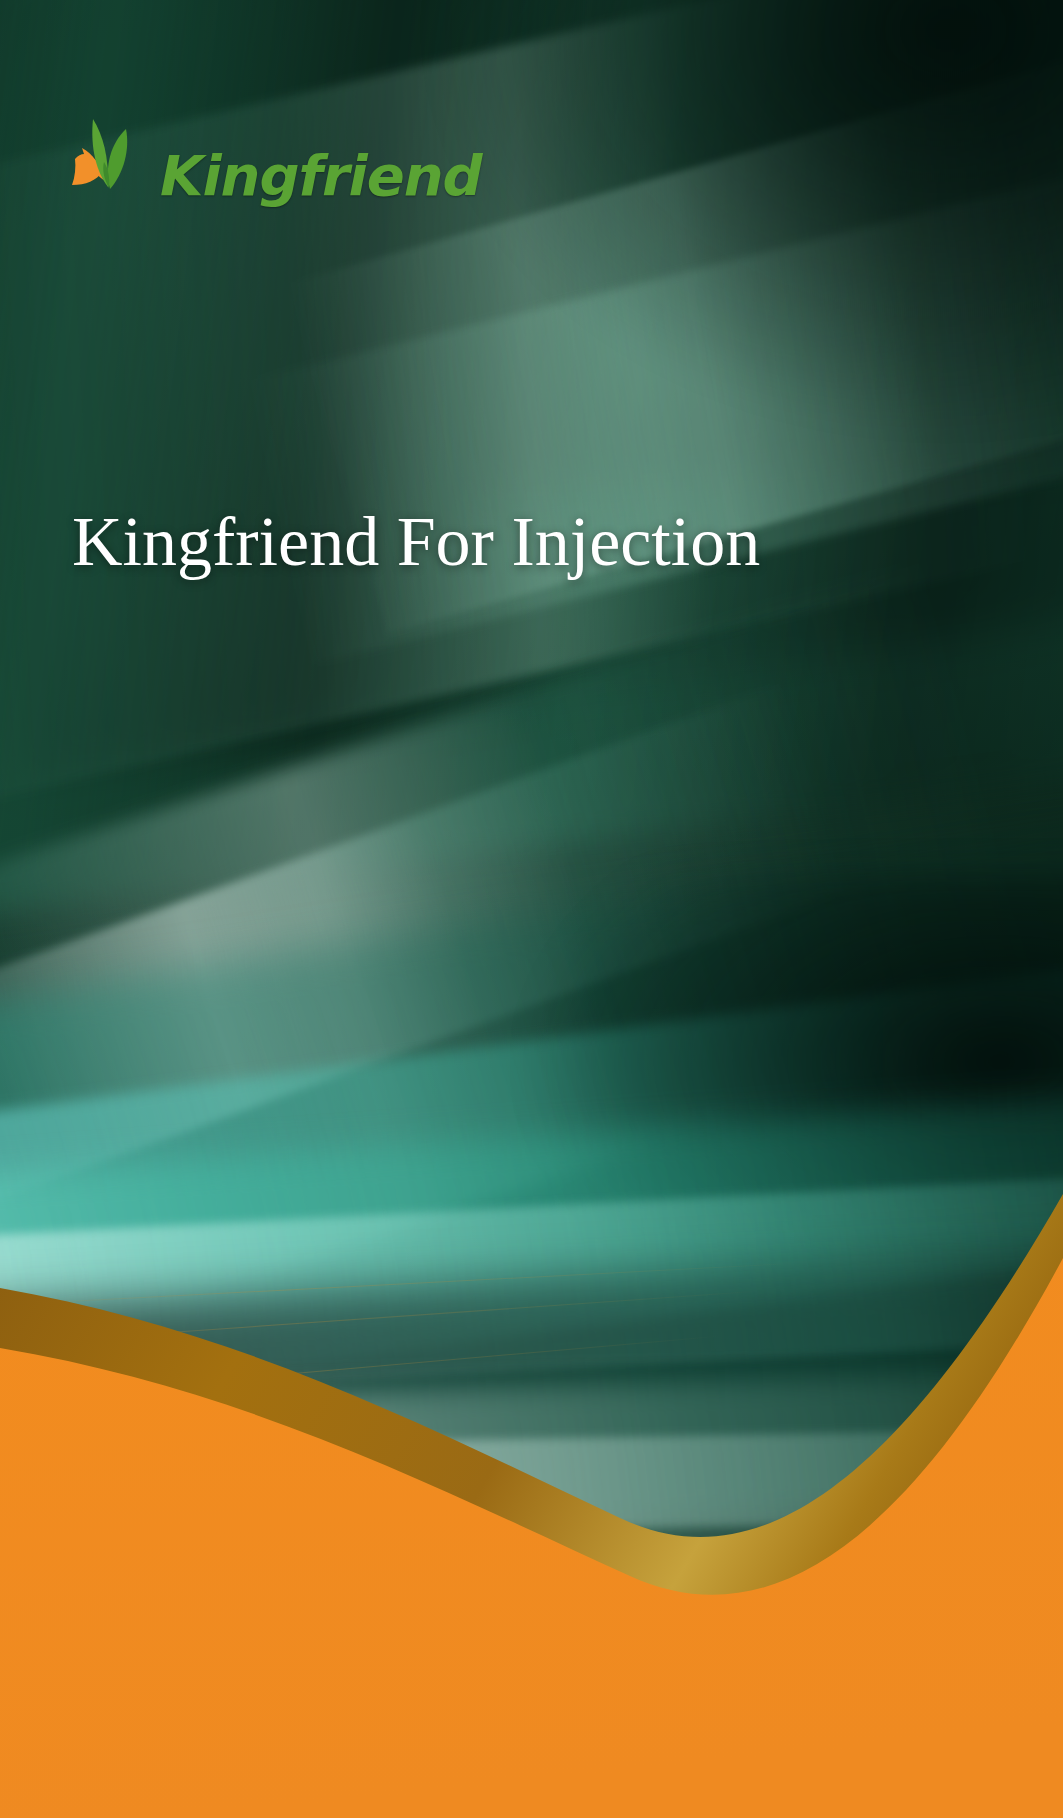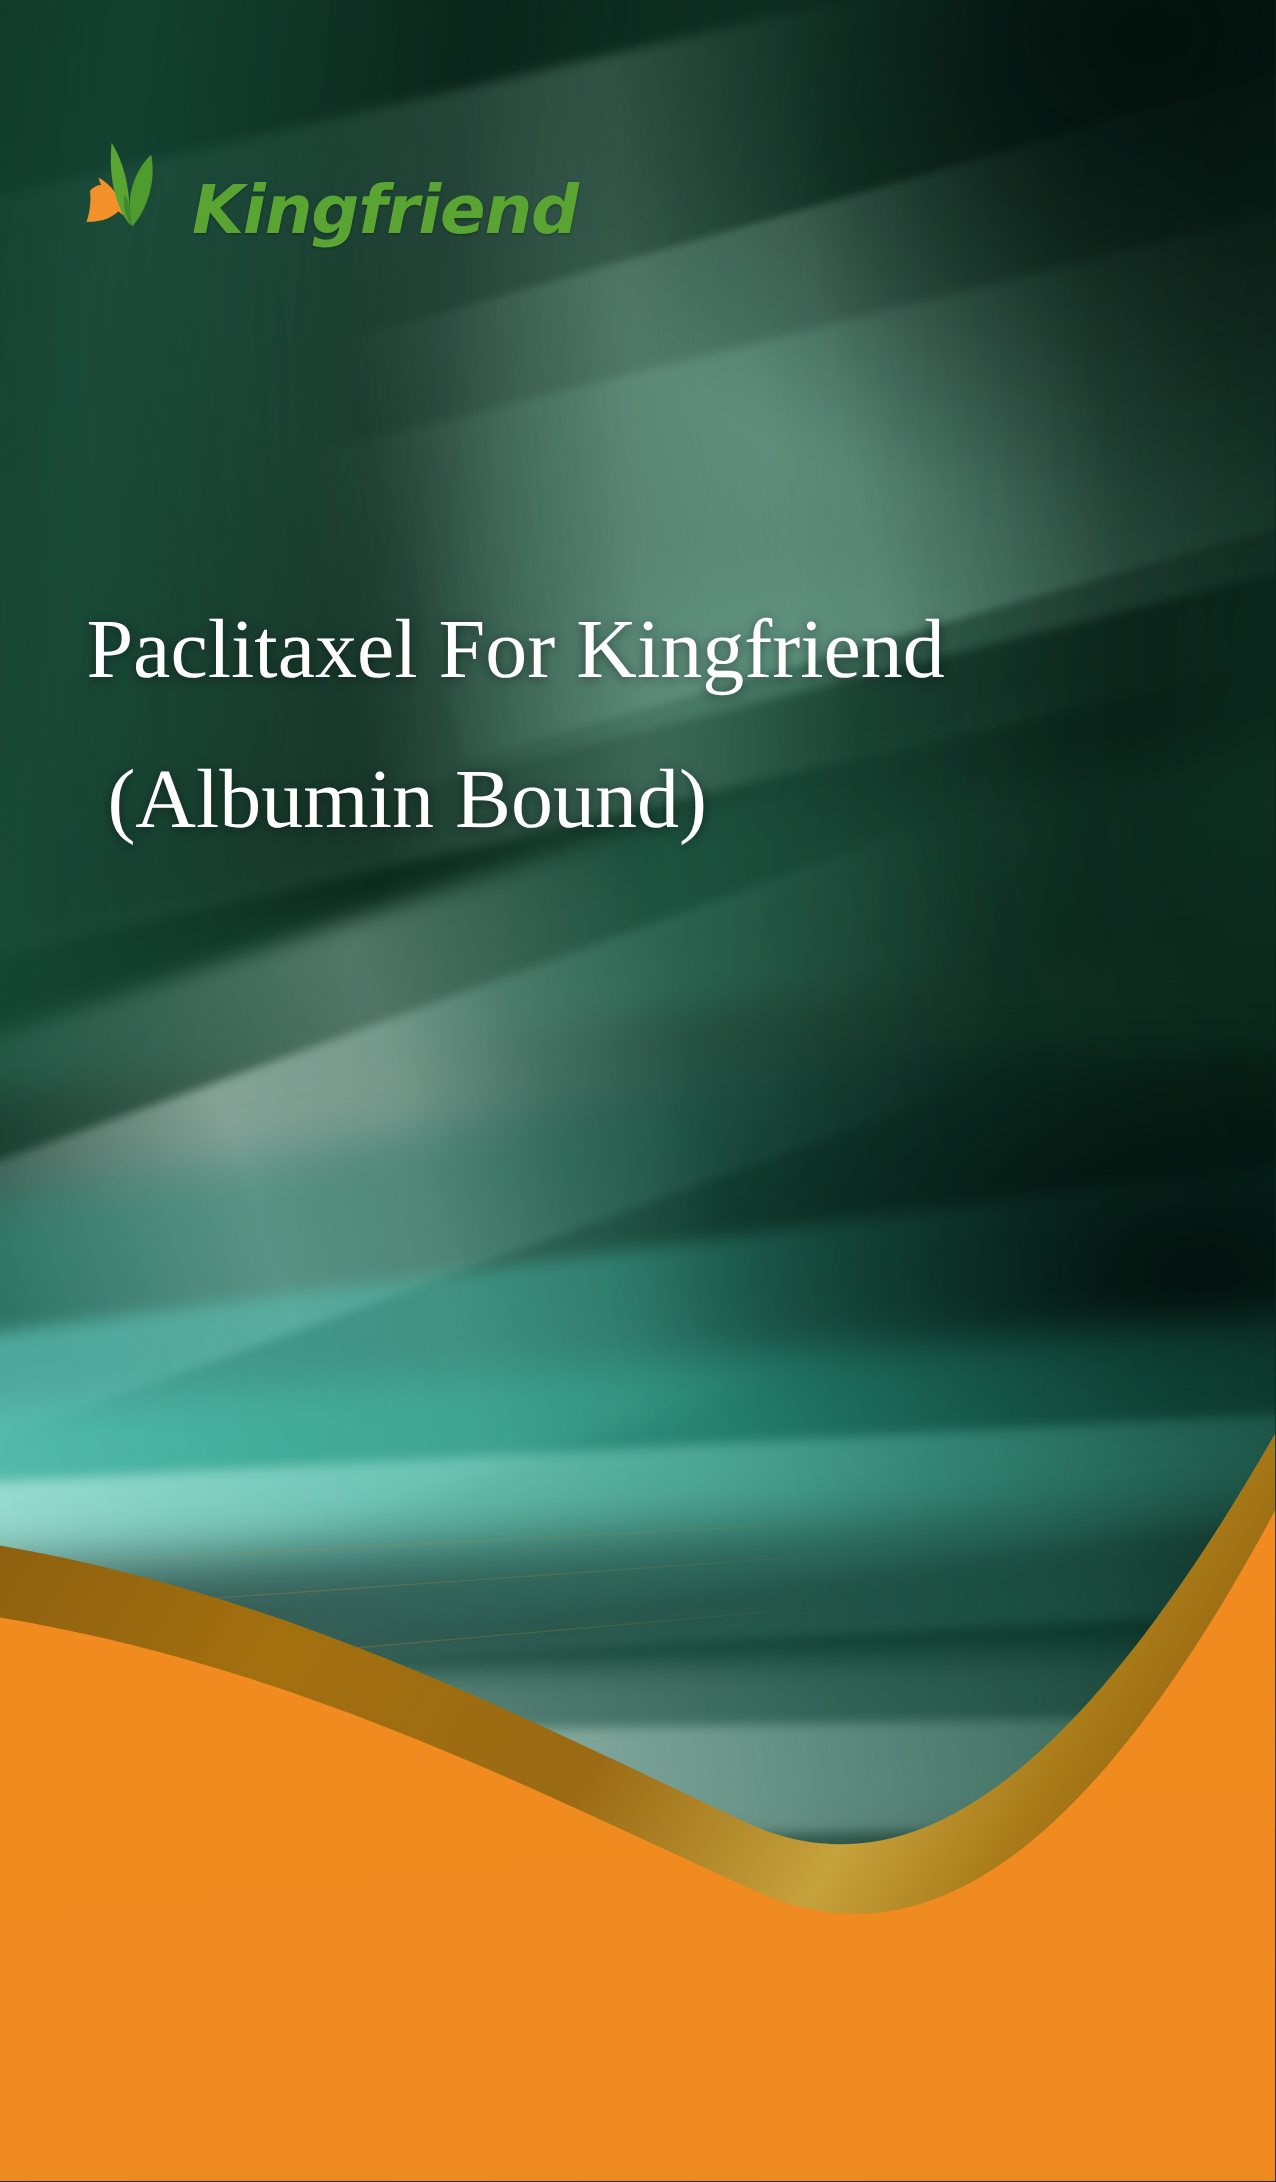--- a/index.html
+++ b/index.html
@@ -322,17 +322,16 @@
       <path d="M23 4 C 33 20, 39 42, 38 72 C 27 58, 20 34, 23 4 Z" fill="#5aa434"></path>
 
       <path d="M56 14 C 60 34, 54 58, 40 74 C 34 52, 41 28, 56 14 Z" fill="#4f9c2e"></path>
 
       <path d="M34 47 C 38 53, 40 62, 39 73 C 34 64, 32 55, 34 47 Z" fill="#3f8a2b"></path>
     </svg>
     <div class="logo-word">Kingfriend</div>
   </div>
 
   <div class="headline">
-    <div class="line">Paclitaxel For Kingfriend</div>
-    <div class="line"> (Albumin Bound)</div>
+    <div class="line">Kingfriend For Injection</div>
   </div>
 
 </div>
 
 </body></html>

